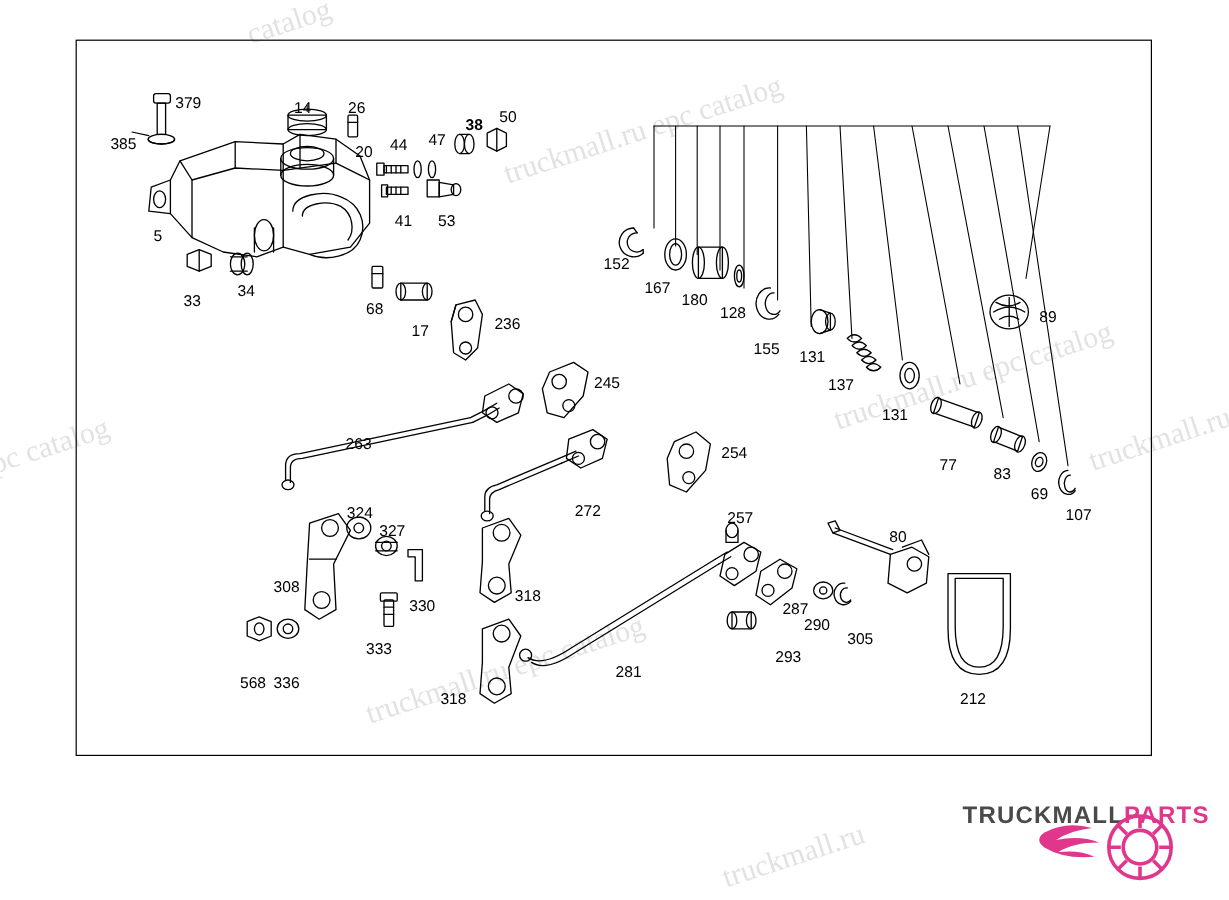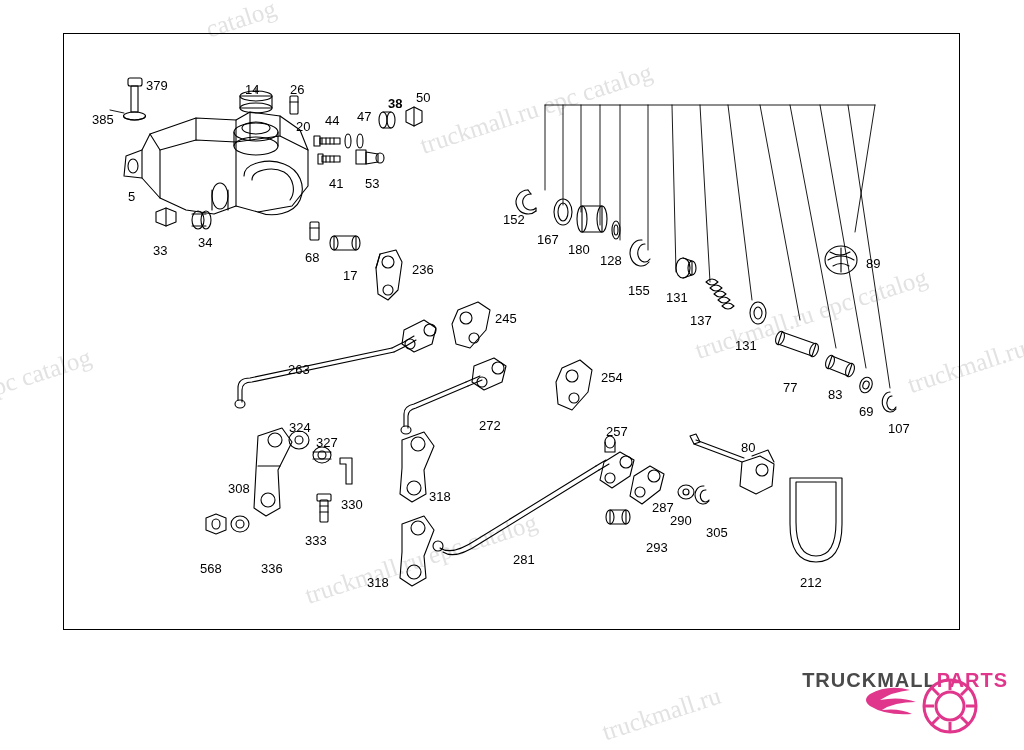--- a/index.html
+++ b/index.html
@@ -439,21 +439,21 @@
       <div class="cal" style="left: 288px; top: 362px;">263</div>
       <div class="cal" style="left: 479px; top: 418px;">272</div>
       <div class="cal" style="left: 601px; top: 370px;">254</div>
       <div class="cal" style="left: 606px; top: 424px;">257</div>
       <div class="cal" style="left: 289px; top: 420px;">324</div>
       <div class="cal" style="left: 316px; top: 435px;">327</div>
       <div class="cal" style="left: 341px; top: 497px;">330</div>
       <div class="cal" style="left: 228px; top: 481px;">308</div>
       <div class="cal" style="left: 305px; top: 533px; text-align: center;">333</div>
       <div class="cal" style="left: 200px; top: 561px;">568</div>
-      <div class="cal" style="left: 228px; top: 561px; margin-left: 33px;">336</div>
+      <div class="cal" style="left: 228px; top: 561px;">336</div>
       <div class="cal" style="left: 429px; top: 489px;">318</div>
       <div class="cal" style="left: 367px; top: 575px;">318</div>
       <div class="cal" style="left: 513px; top: 552px;">281</div>
       <div class="cal" style="left: 652px; top: 452px; margin-top: 48px;">287</div>
       <div class="cal" style="left: 670px; top: 513px;">290</div>
       <div class="cal" style="left: 610px; top: 540px; margin-left: 36px;">293</div>
       <div class="cal" style="left: 706px; top: 525px;">305</div>
       <div class="cal" style="left: 741px; top: 440px;">80</div>
       <div class="cal" style="left: 800px; top: 575px;">212</div>
     </div>

